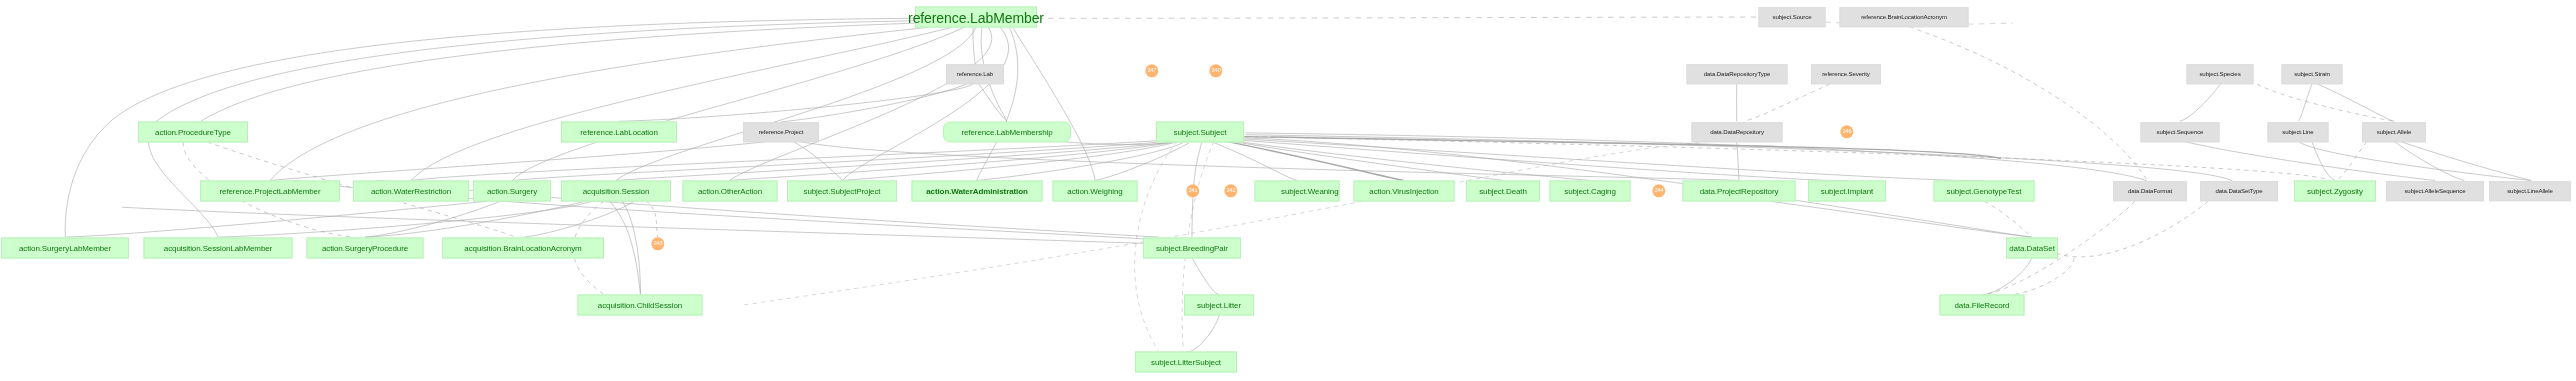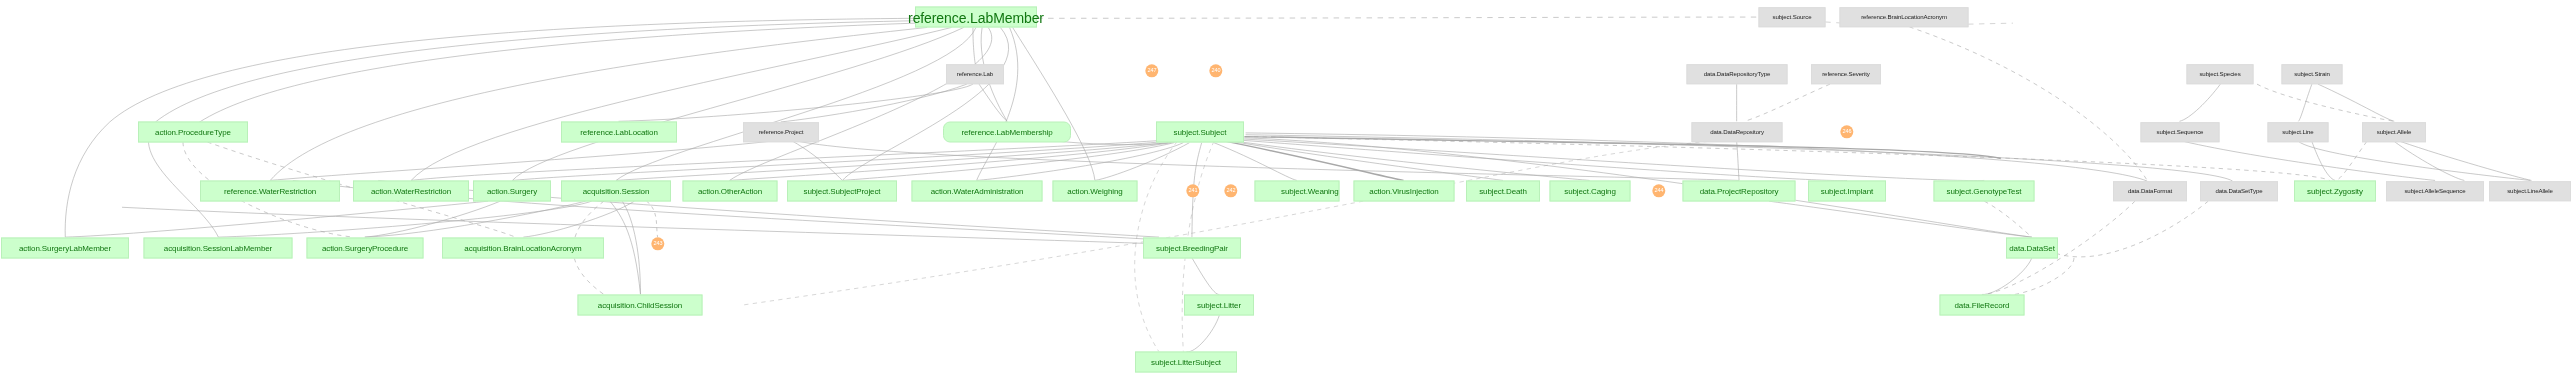--- a/index.html
+++ b/index.html
@@ -194,38 +194,38 @@
     <div class="node gray" style="left: 2180px; top: 132px; width: 79px; height: 19.5px; font-size: 6.1px;">
       <span>subject.Sequence</span>
     </div>
     <div class="node gray" style="left: 2298px; top: 132px; width: 61px; height: 19.5px; font-size: 6.1px;">
       <span>subject.Line</span>
     </div>
     <div class="node gray" style="left: 2394px; top: 132px; width: 64px; height: 19.5px; font-size: 6.1px;">
       <span>subject.Allele</span>
     </div>
     <div class="node green" style="left: 270px; top: 191px; width: 140px; height: 21px; font-size: 8px;">
-      <span>reference.WaterRestriction</span>
+      <span>reference.ProjectLabMember</span>
     </div>
     <div class="node green" style="left: 411px; top: 191px; width: 116px; height: 21px; font-size: 8px;">
       <span>action.WaterRestriction</span>
     </div>
     <div class="node green" style="left: 512px; top: 191px; width: 78px; height: 21px; font-size: 8px;">
       <span>action.Surgery</span>
     </div>
     <div class="node green" style="left: 616px; top: 191px; width: 110px; height: 21px; font-size: 8px;">
       <span>acquisition.Session</span>
     </div>
     <div class="node green" style="left: 730px; top: 191px; width: 95px; height: 21px; font-size: 8px;">
       <span>action.OtherAction</span>
     </div>
     <div class="node green" style="left: 842px; top: 191px; width: 110px; height: 21px; font-size: 8px;">
       <span>subject.SubjectProject</span>
     </div>
-    <div class="node green" style="left: 977px; top: 191px; width: 131px; height: 21px; font-size: 8px;">
+    <div class="node green" style="left: 977px; top: 191px; width: 131px; height: 21px; font-size: 8px; font-weight: bold;">
       <span>action.WaterAdministration</span>
     </div>
     <div class="node green" style="left: 1095px; top: 191px; width: 85px; height: 21px; font-size: 8px;">
       <span>action.Weighing</span>
     </div>
     <div class="node green" style="left: 1297px; top: 191px; width: 85px; height: 21px; font-size: 8px; justify-content: flex-end;">
       <span>subject.Weaning</span>
     </div>
     <div class="node green" style="left: 1404px; top: 191px; width: 101px; height: 21px; font-size: 8px;">
       <span>action.VirusInjection</span>

